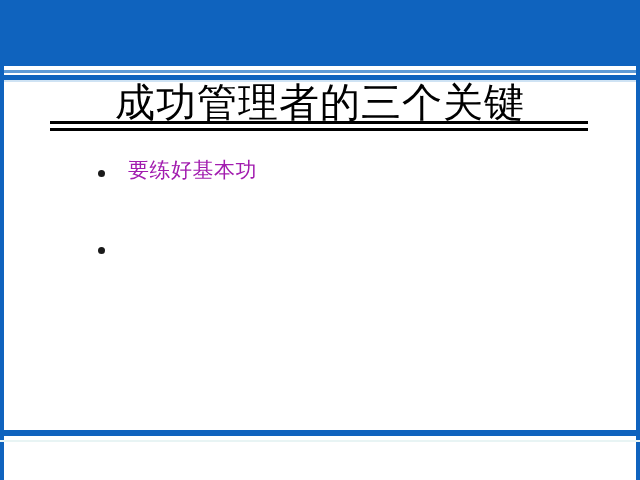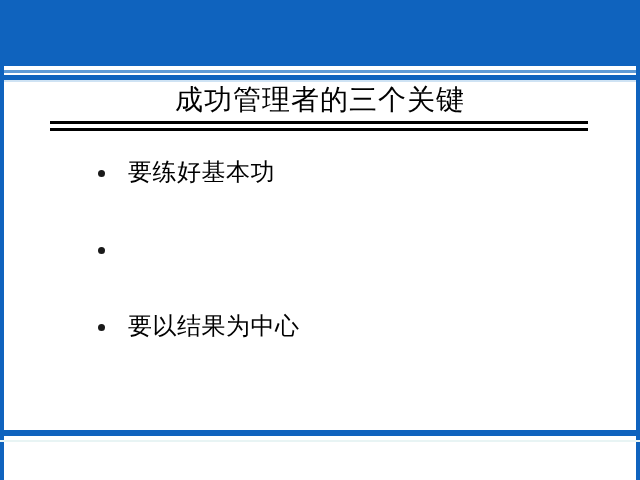--- a/index.html
+++ b/index.html
@@ -109,22 +109,22 @@
 
   
   .title-block {
     position: absolute;
     left: 0;
     top: 84px;
     width: 640px;
     text-align: center;
   }
   .title-text {
-    font-family: Liberation Mono, monospace;
-    font-size: 28px;
+    font-family: Liberation Sans, sans-serif;
+    font-size: 40px;
     line-height: 36px;
     color: #000000;
     letter-spacing: 1px;
     white-space: nowrap;
   }
   .title-rules {
     position: absolute;
     left: 50px;
     top: 121px;
     width: 538px;
@@ -164,24 +164,24 @@
     top: 15px;
     width: 7px;
     height: 7px;
     border-radius: 50%;
     background: #1a1a1a;
   }
   .bullet-text {
     position: absolute;
     left: 128px;
     top: 3px;
-    font-family: Liberation Serif, serif;
-    font-size: 24px;
+    font-family: Liberation Mono, monospace;
+    font-size: 21px;
     line-height: 28px;
-    color: #000000;
+    color: #a21caf;
     letter-spacing: 0.5px;
     white-space: nowrap;
   }
 </style>
 </head>
 <body>
 
 <div id="slide">
 
   <div class="band-main"></div>
@@ -207,23 +207,19 @@
 
     <div class="bullet-row">
       <div class="bullet-dot"></div>
       <div class="bullet-text">要练好基本功</div>
     </div>
 
     <div class="bullet-row">
       <div class="bullet-dot"></div>
     </div>
 
-    <div class="bullet-row">
-      <div class="bullet-dot"></div>
-      <div class="bullet-text">要以结果为中心</div>
-    </div>
 
   </div>
 
   <div class="bottom-rule"></div>
   <div class="bottom-hair"></div>
 
 </div>
 
 </body></html>

